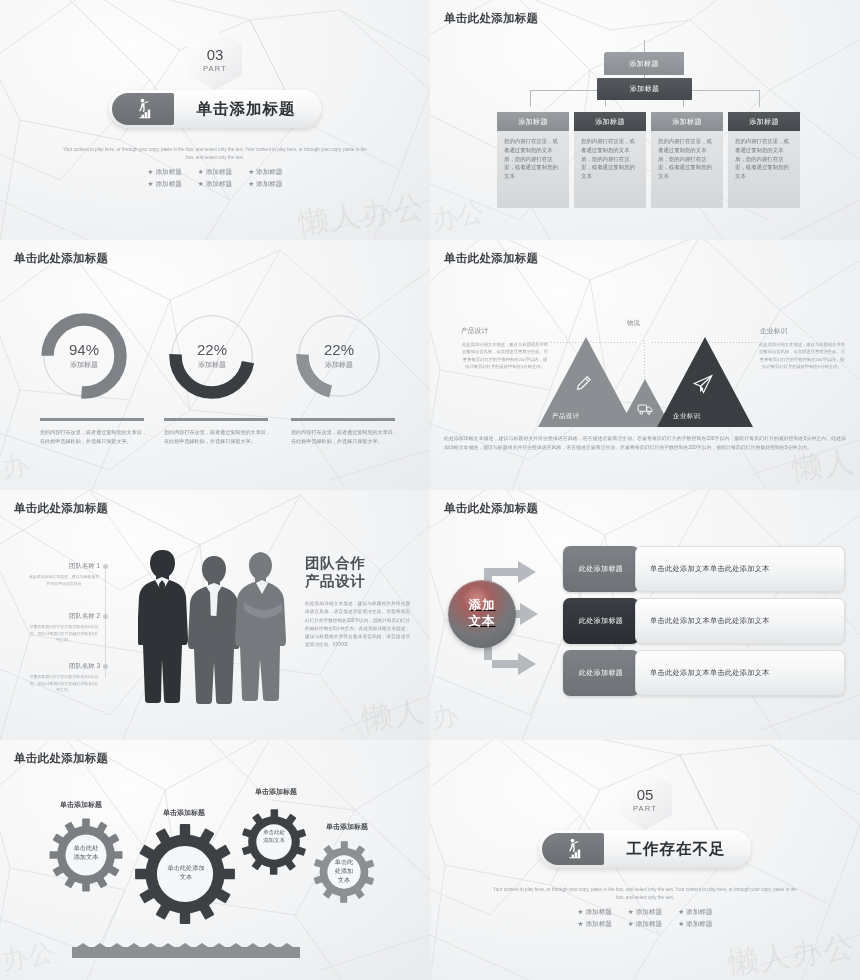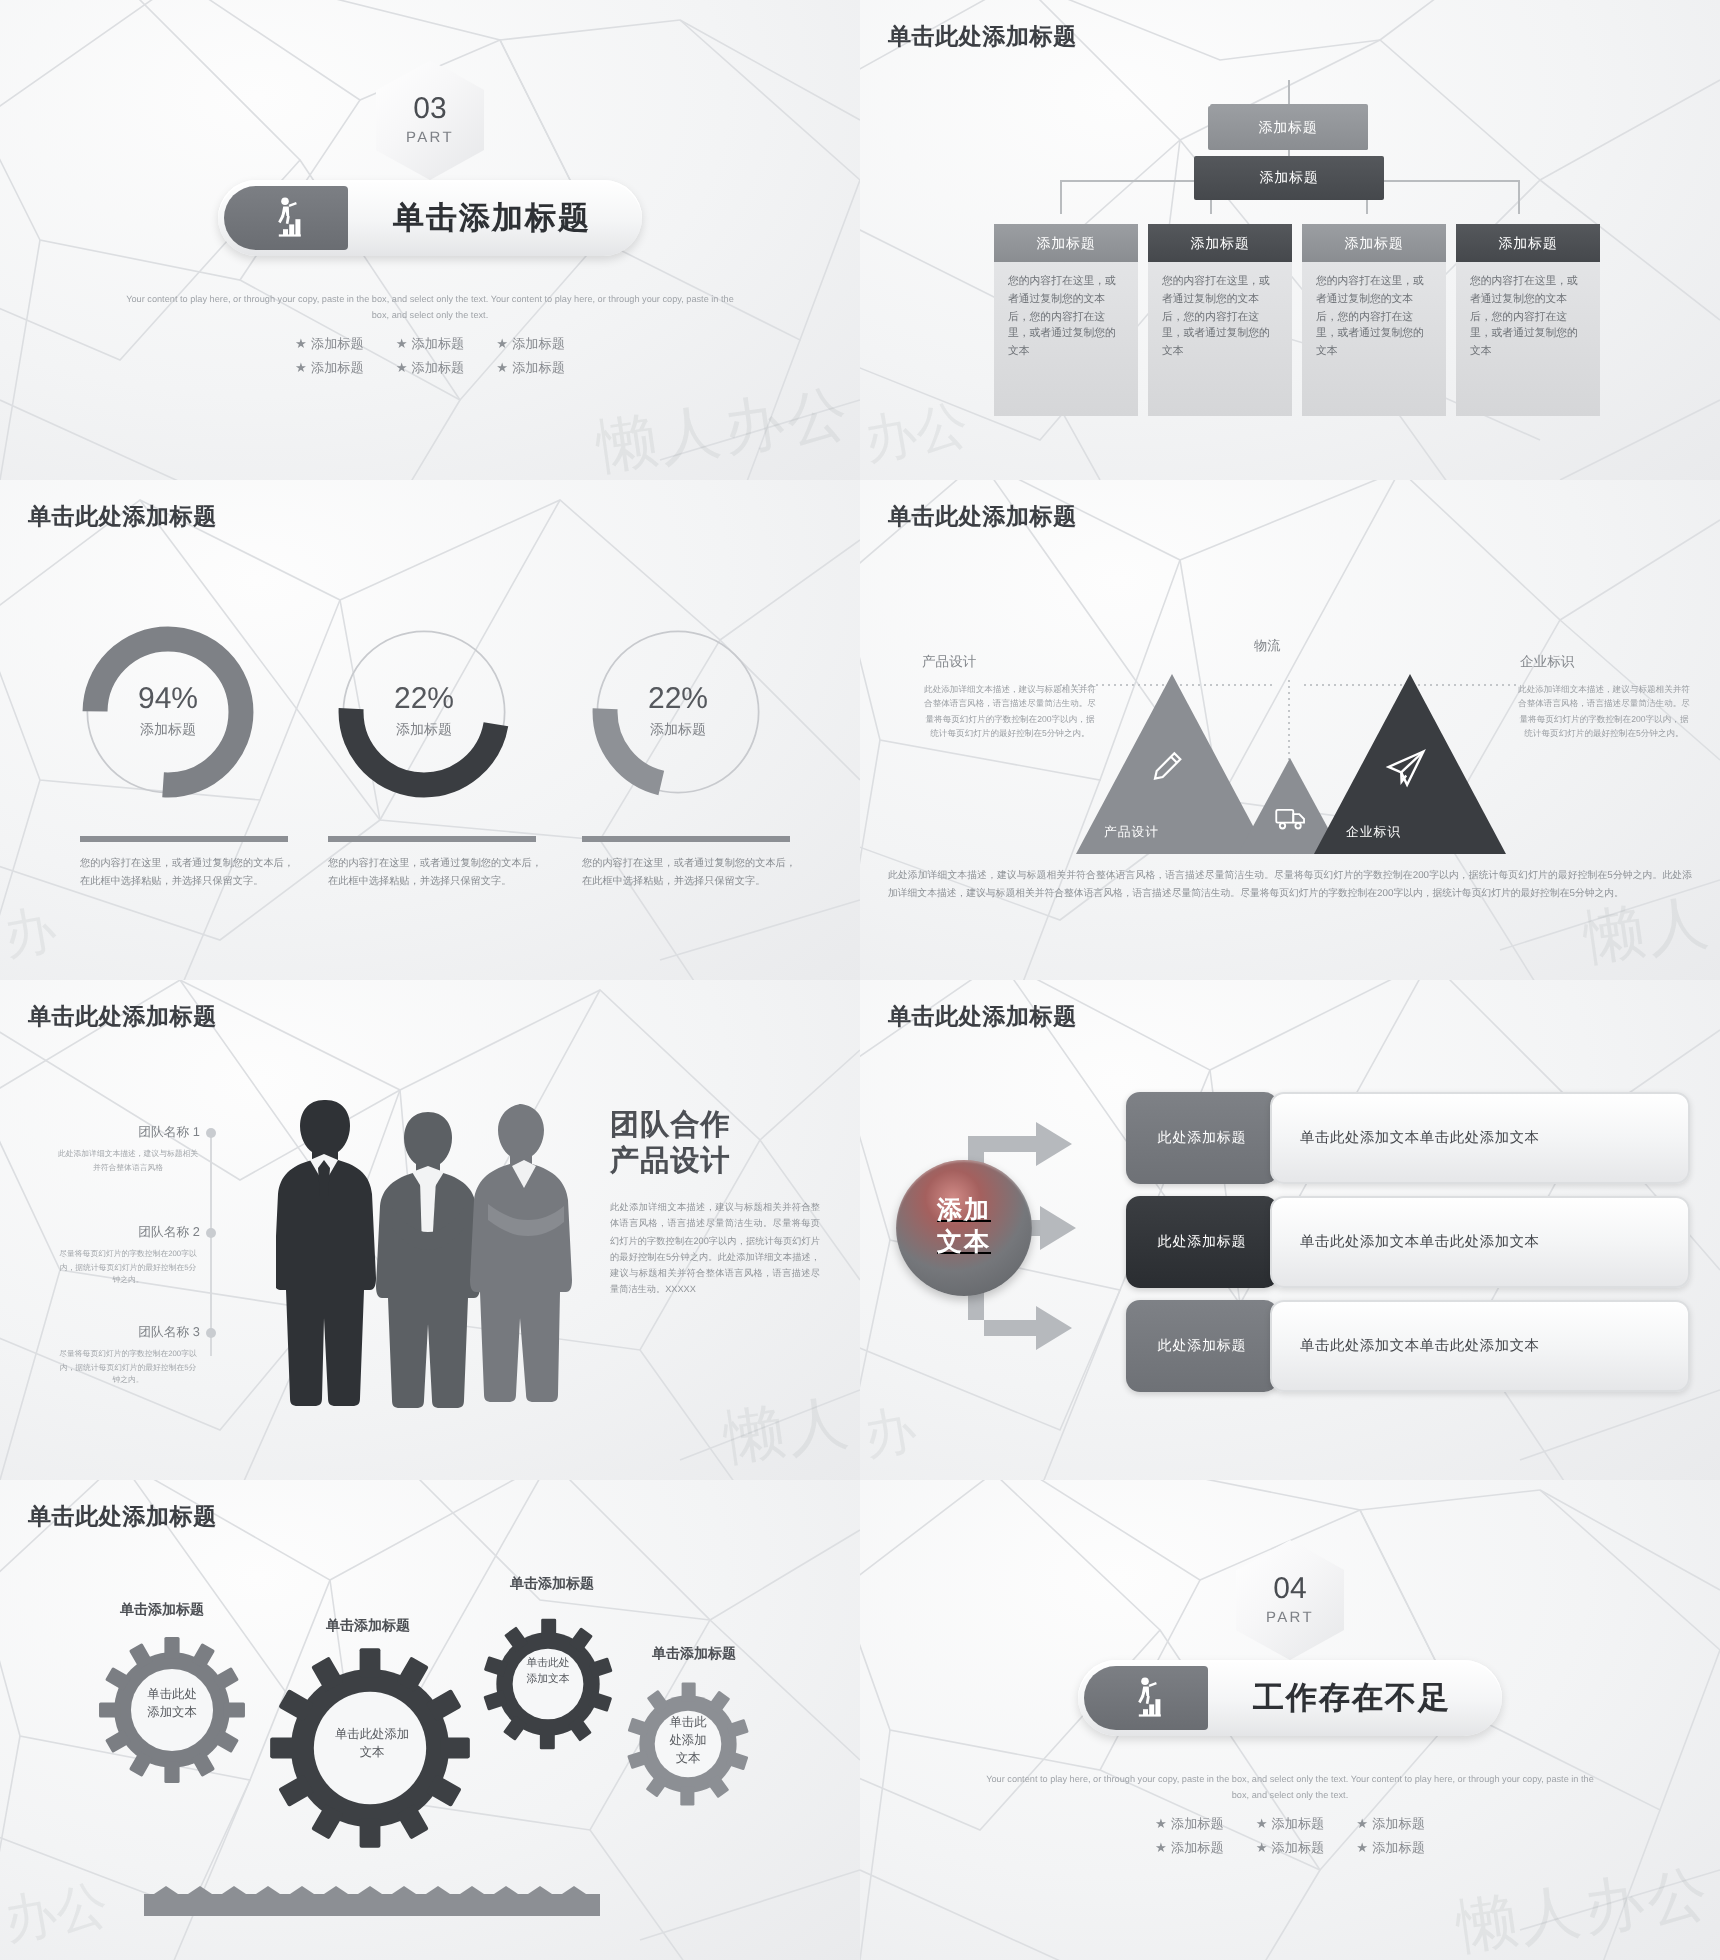--- a/index.html
+++ b/index.html
@@ -548,21 +548,21 @@
         <path d="M230 195 L200 245 M300 115 L400 165 L430 85 L340 5"></path>
         <path d="M400 165 L370 245 M430 195 L330 225"></path>
         <path d="M0 195 L110 245 M15 125 L0 240"></path>
         <path d="M250 15 L340 5 M170 50 L250 15"></path>
         <path d="M340 5 L430 55 M250 15 L300 115"></path>
         <path d="M150 75 L230 195"></path>
       </g>
     </svg>
     <div class="hexwrap">
       <div class="hex">
-        <div class="n">04</div>
+        <div class="n">05</div>
         <div class="p">PART</div>
       </div>
     </div>
     <div class="pillwrap">
       <div class="pill-icon">
         <svg viewBox="0 0 24 24" fill="#ffffff">
           <circle cx="11.5" cy="3.6" r="1.9"></circle>
           <path d="M10.6 6.2 L13.4 6.2 L13.6 11 L12.2 11 L11.9 8.6 L11.1 11 L9.7 11 Z"></path>
           <path d="M9.9 10.4 L11.2 11.1 L9.3 14.6 L8.1 13.9 Z"></path>
           <path d="M12.6 10.4 L13.9 11.2 L13.2 15 L11.9 14.7 Z"></path>

